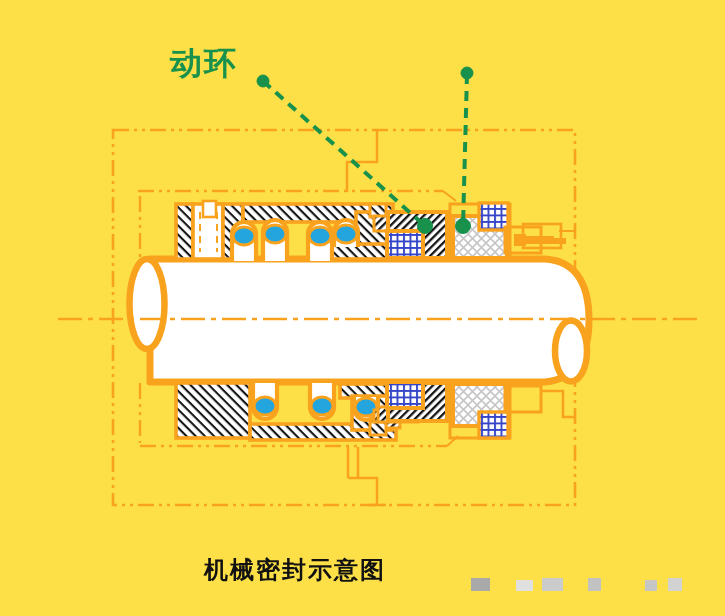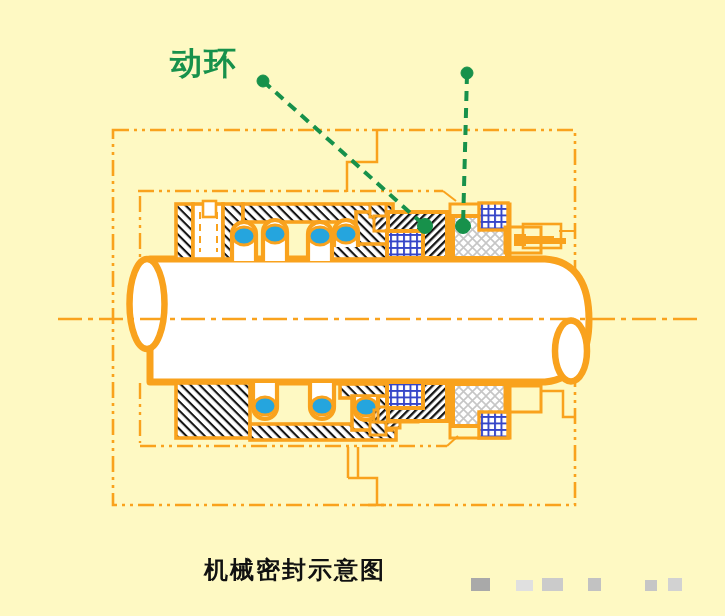--- a/index.html
+++ b/index.html
@@ -1,17 +1,17 @@
 <!DOCTYPE html>
 <html><head>
 <meta charset="utf-8">
 <style>
   html,body{margin:0;padding:0;background:#ffffff;}
   #stage{
-    position:relative;width:725px;height:616px;background:#fef9c3;overflow:hidden;
+    position:relative;width:725px;height:616px;background:#fde047;overflow:hidden;
     font-family:"Liberation Sans", sans-serif;
   }
   .part-label{
     position:absolute;color:#17914B;font-weight:700;font-size:32px;line-height:1.1;
     letter-spacing:2px;white-space:nowrap;
   }
   #label-moving{left:170px;top:46px;}
   #label-static{left:422px;top:25px;}
   #diagram-title{
     position:absolute;left:204px;top:554px;color:#111111;font-weight:700;

